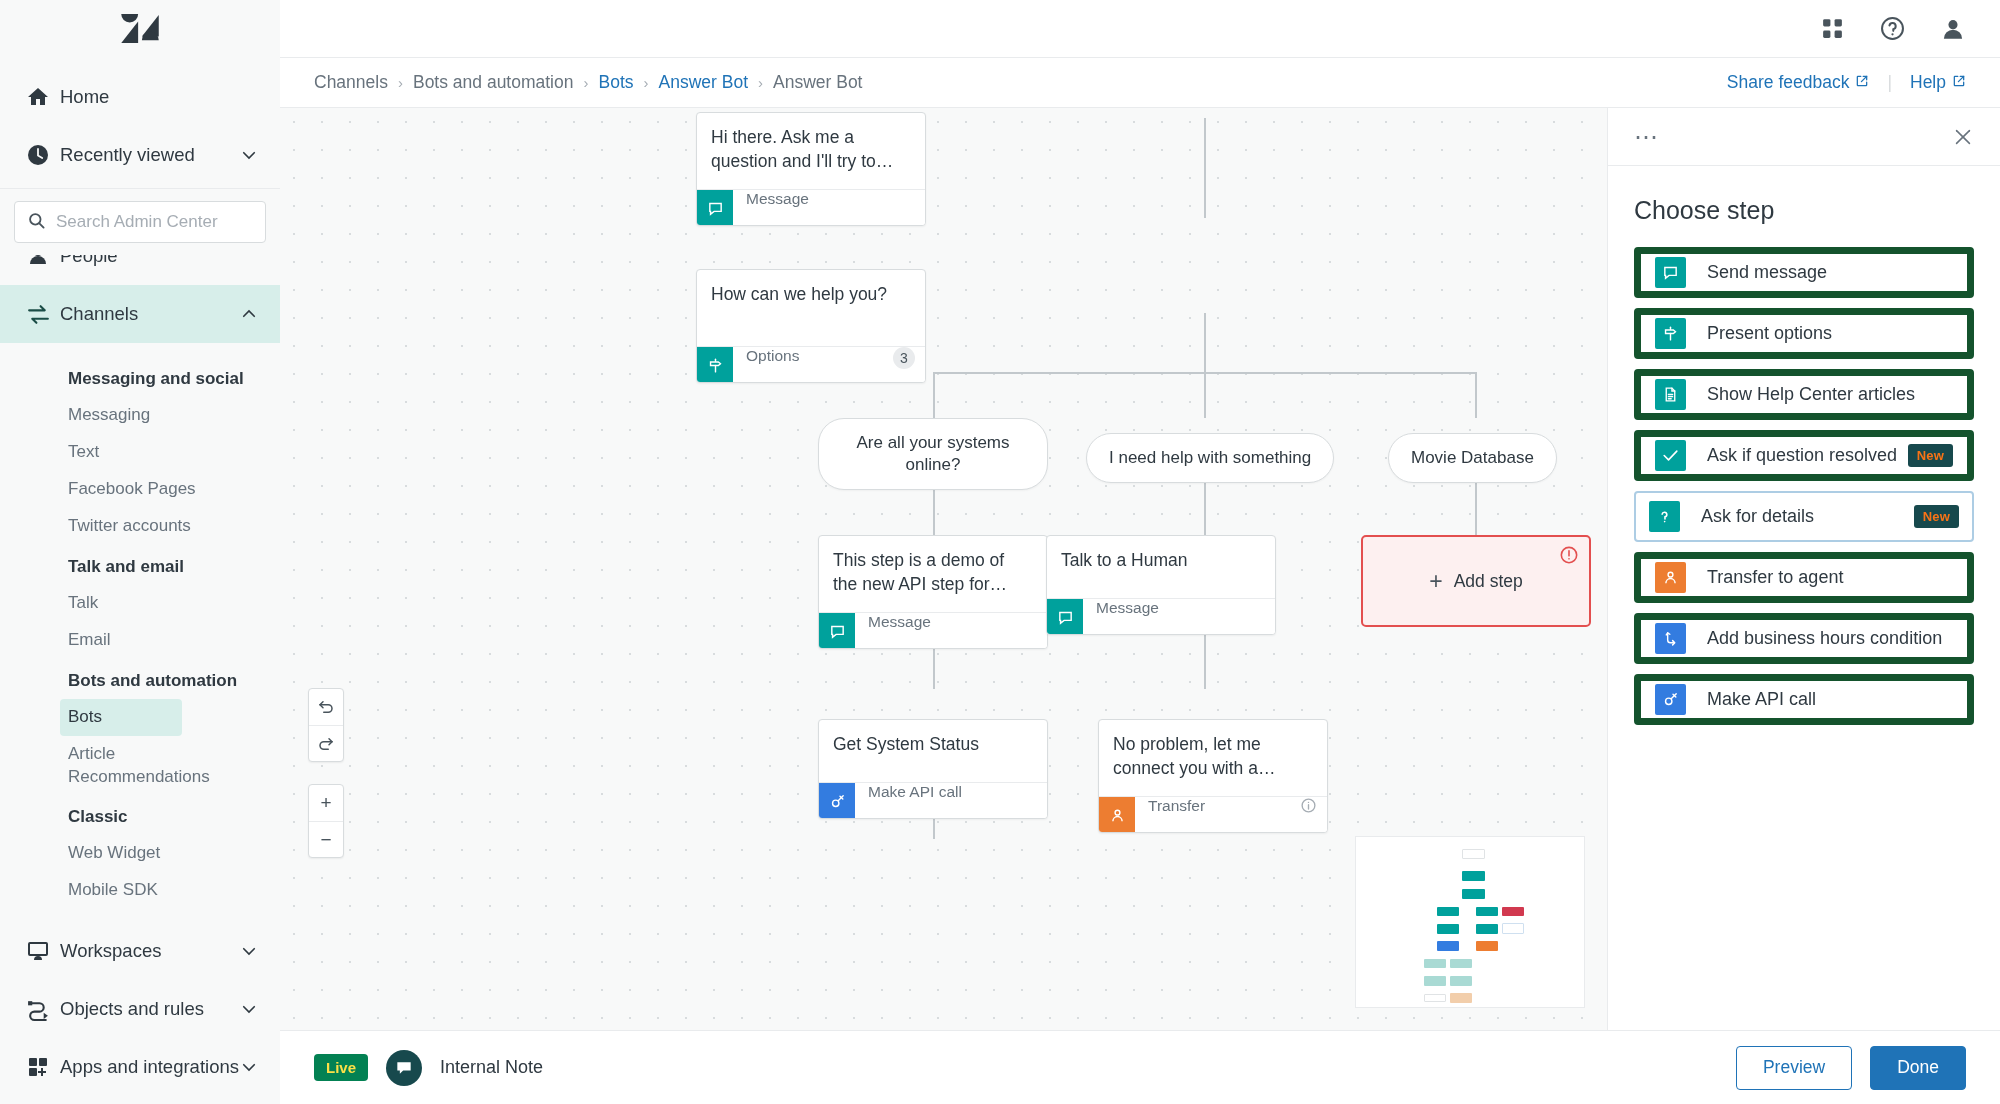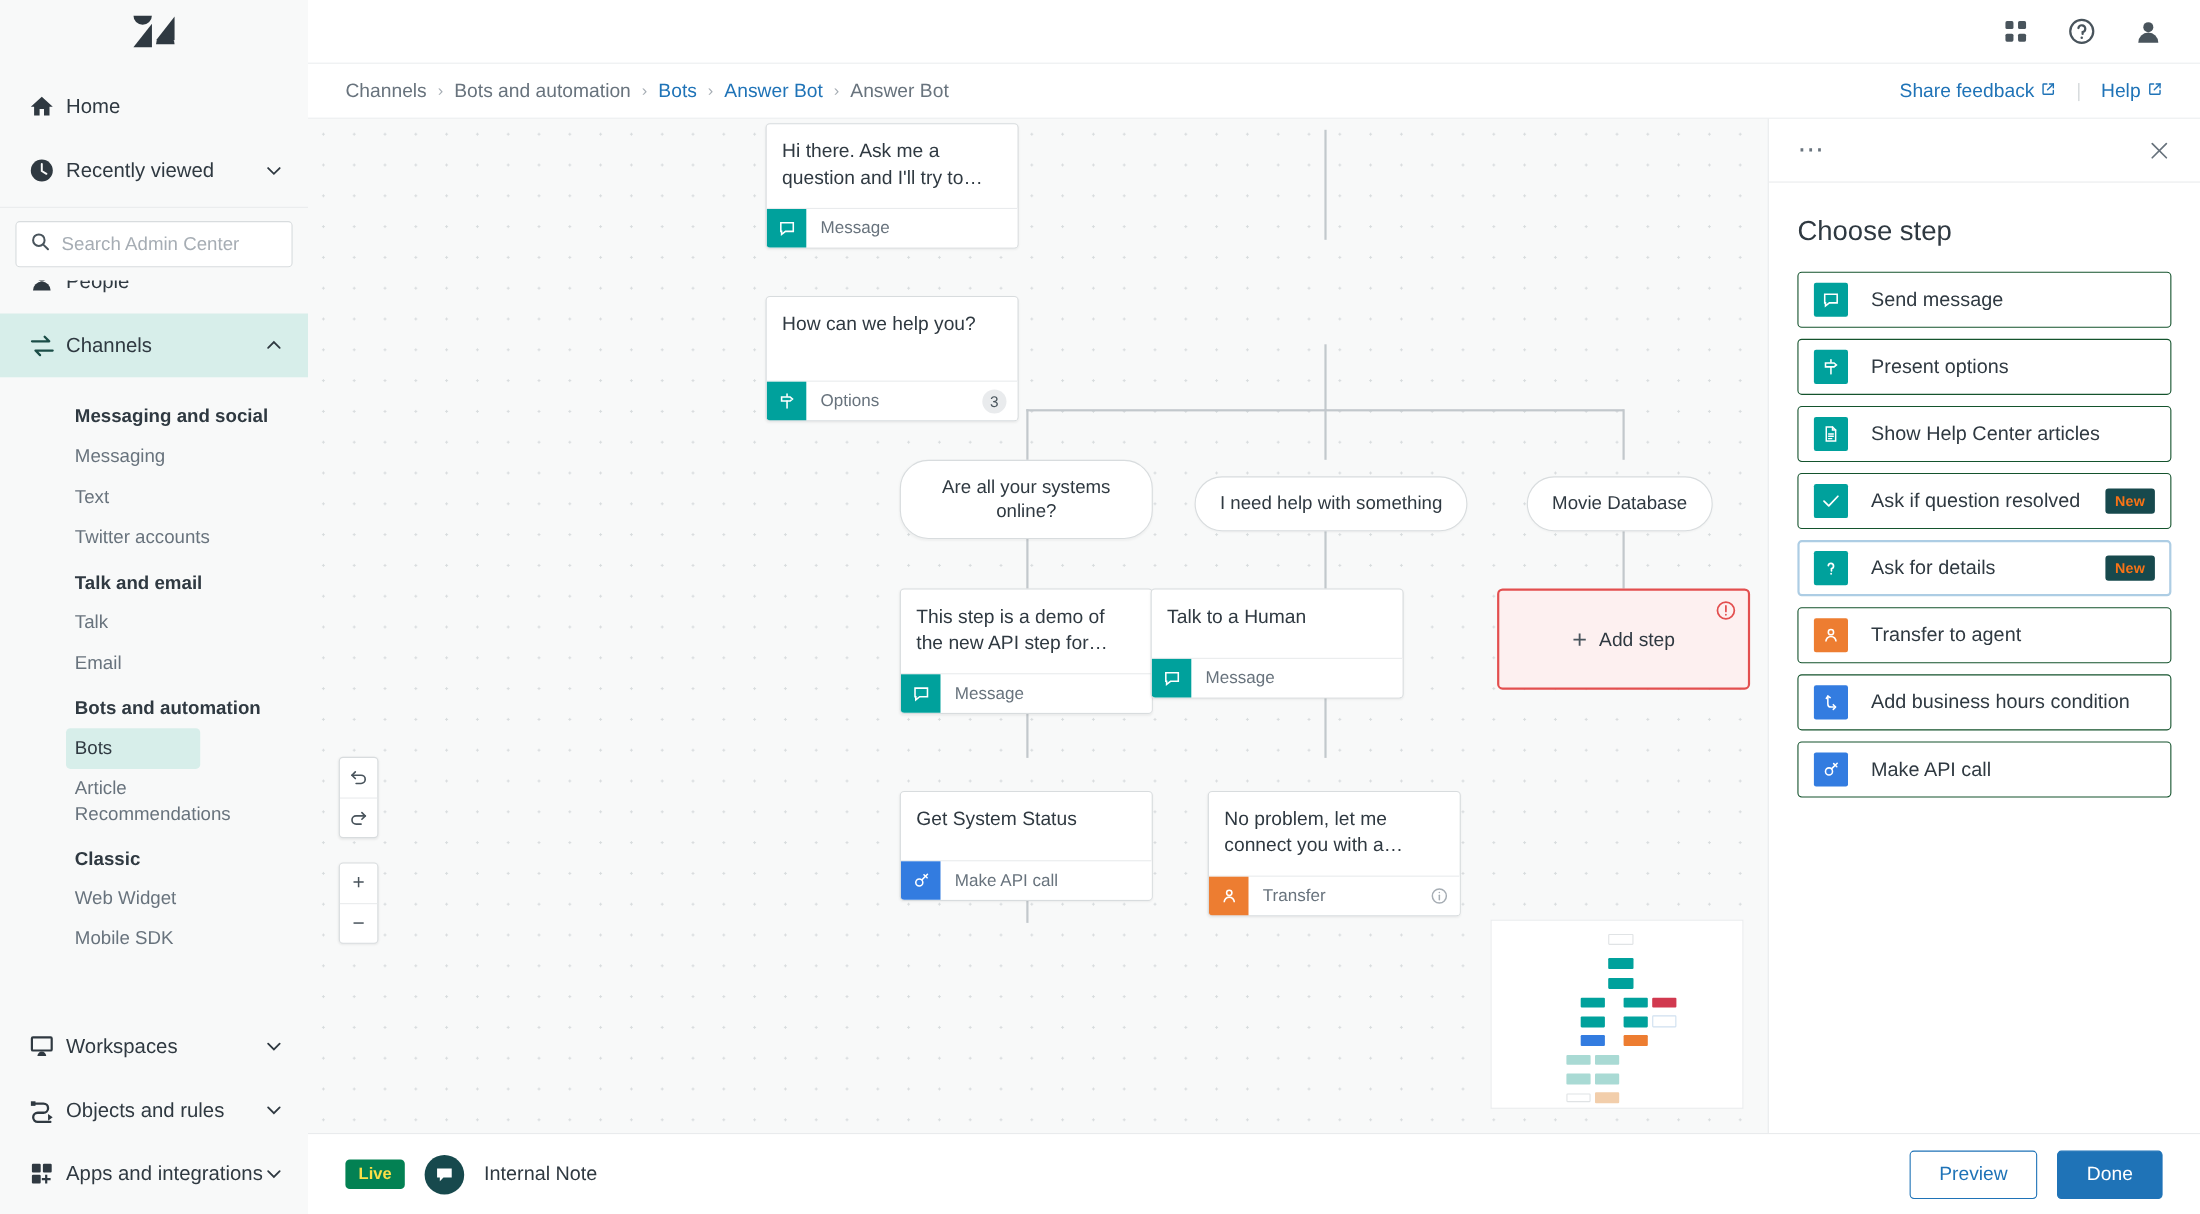--- a/index.html
+++ b/index.html
@@ -95,21 +95,21 @@
   .card {
     background: #fff; border: 1px solid #d8dcde; border-radius: 4px;
     width: 230px; box-shadow: 0 1px 2px rgba(0,0,0,.05);
     overflow: hidden; cursor: pointer;
   }
   .card .body {
     padding: 13px 14px 16px 14px; font-size: 17.5px; color: #2f3941;
     line-height: 1.35; min-height: 62px;
   }
   .card .foot {
-    display: flex; align-items: center; height: 36px;
+    display: flex; height: 36px;
     border-top: 1px solid #e9ebed; background: #fff;
   }
   .card .foot .sq {
     width: 36px; height: 36px; flex: 0 0 36px;
     display: flex; align-items: center; justify-content: center; color: #fff;
   }
   .sq.teal { background: #00a19c; }
   .sq.blue { background: #337ce0; }
   .sq.orange { background: #ed7d31; }
   .card .foot .ft { font-size: 15.5px; color: #68737d; padding-left: 13px; flex: 1; }
@@ -161,21 +161,21 @@
     height: 58px; display: flex; align-items: center; justify-content: space-between;
     padding: 0 26px 0 26px; border-bottom: 1px solid #e9ebed;
   }
   .dots { color: #68737d; font-size: 24px; letter-spacing: 2px; cursor: pointer; line-height: 1; }
   .xbtn { color: #68737d; cursor: pointer; display: flex; }
   .panel-body { padding: 30px 26px 0 26px; overflow-y: auto; flex: 1; }
   .panel-title { font-size: 25px; color: #2f3941; margin-bottom: 22px; font-weight: normal; }
   .steplist { display: flex; flex-direction: column; gap: 10px; }
   .step {
     display: flex; align-items: center; gap: 0;
-    border: 1px solid #14532d; border-radius: 4px; height: 51px;
+    border: 7px solid #14532d; border-radius: 4px; height: 51px;
     padding: 0 14px 0 14px; cursor: pointer; background: #fff;
   }
   .step.selected { border: 2px solid #adcde4; padding: 0 13px 0 13px; }
   .step .sicon {
     width: 31px; height: 31px; flex: 0 0 31px; border-radius: 2px;
     display: flex; align-items: center; justify-content: center; color: #fff;
   }
   .sicon.teal { background: #00a19c; }
   .sicon.blue { background: #337ce0; }
   .sicon.orange { background: #ed7d31; }
@@ -291,20 +291,21 @@
         <svg width="18" height="18" viewBox="0 0 24 24" fill="none" stroke="currentColor" stroke-width="2.2" stroke-linecap="round">
             <polyline points="5 15 12 8 19 15"></polyline>
           </svg>
       </span>
     </div>
 
     <div class="subnav">
       <div class="sub-head">Messaging and social</div>
       <div class="sub-item">Messaging</div>
       <div class="sub-item">Text</div>
+      <div class="sub-item">Facebook Pages</div>
       <div class="sub-item">Twitter accounts</div>
 
       <div class="sub-head">Talk and email</div>
       <div class="sub-item">Talk</div>
       <div class="sub-item">Email</div>
 
       <div class="sub-head">Bots and automation</div>
       <div class="sub-item active">Bots</div>
       <div class="sub-item wrap">Article Recommendations</div>
 

